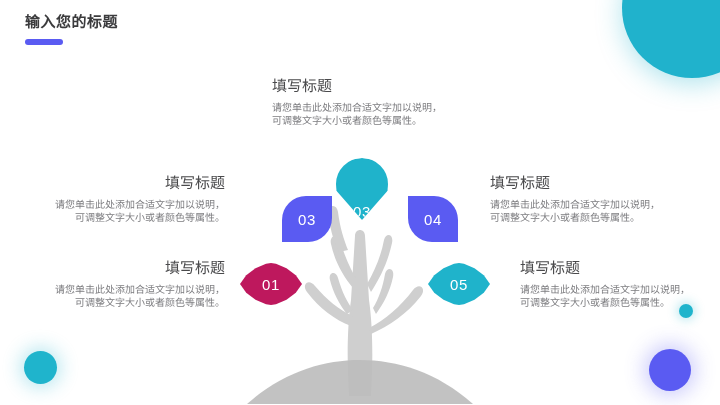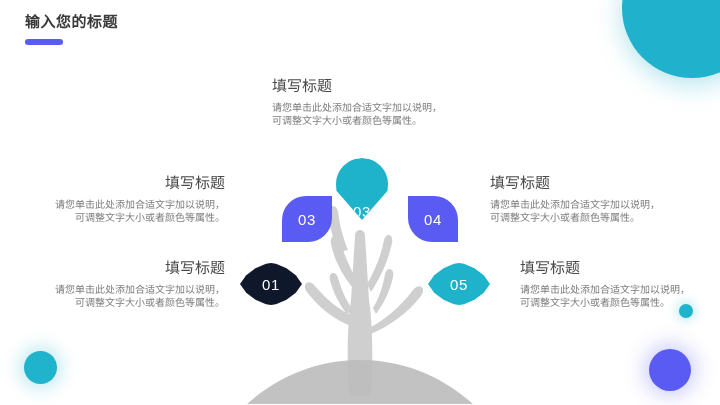--- a/index.html
+++ b/index.html
@@ -138,21 +138,21 @@
     background: #5a5bf2;
     border-radius: 0 24px 0 24px;
   }
 
   
   .leaf-01 {
     left: 240px;
     top: 262px;
     width: 62px;
     height: 44px;
-    background: #0f172a;
+    background: #be185d;
   }
   .leaf-05 {
     left: 428px;
     top: 262px;
     width: 62px;
     height: 44px;
     background: #1fb3cb;
     justify-content: center;
   }
   .lens-shape {

